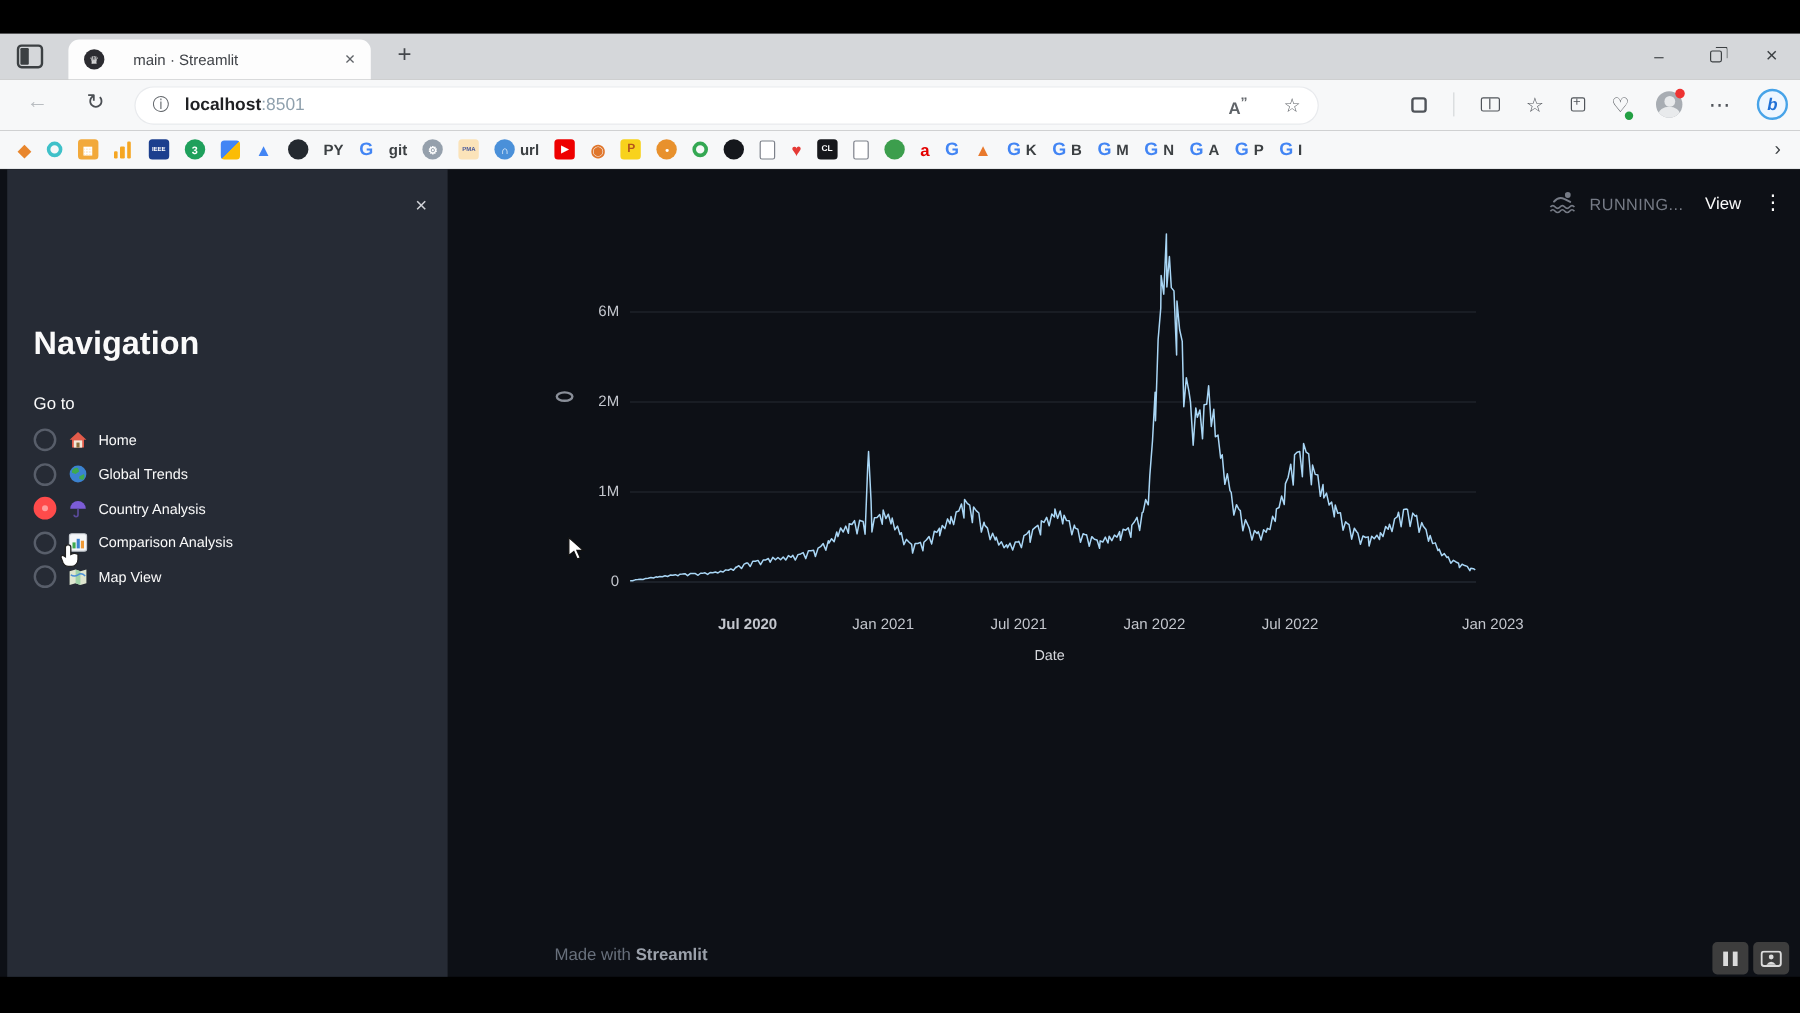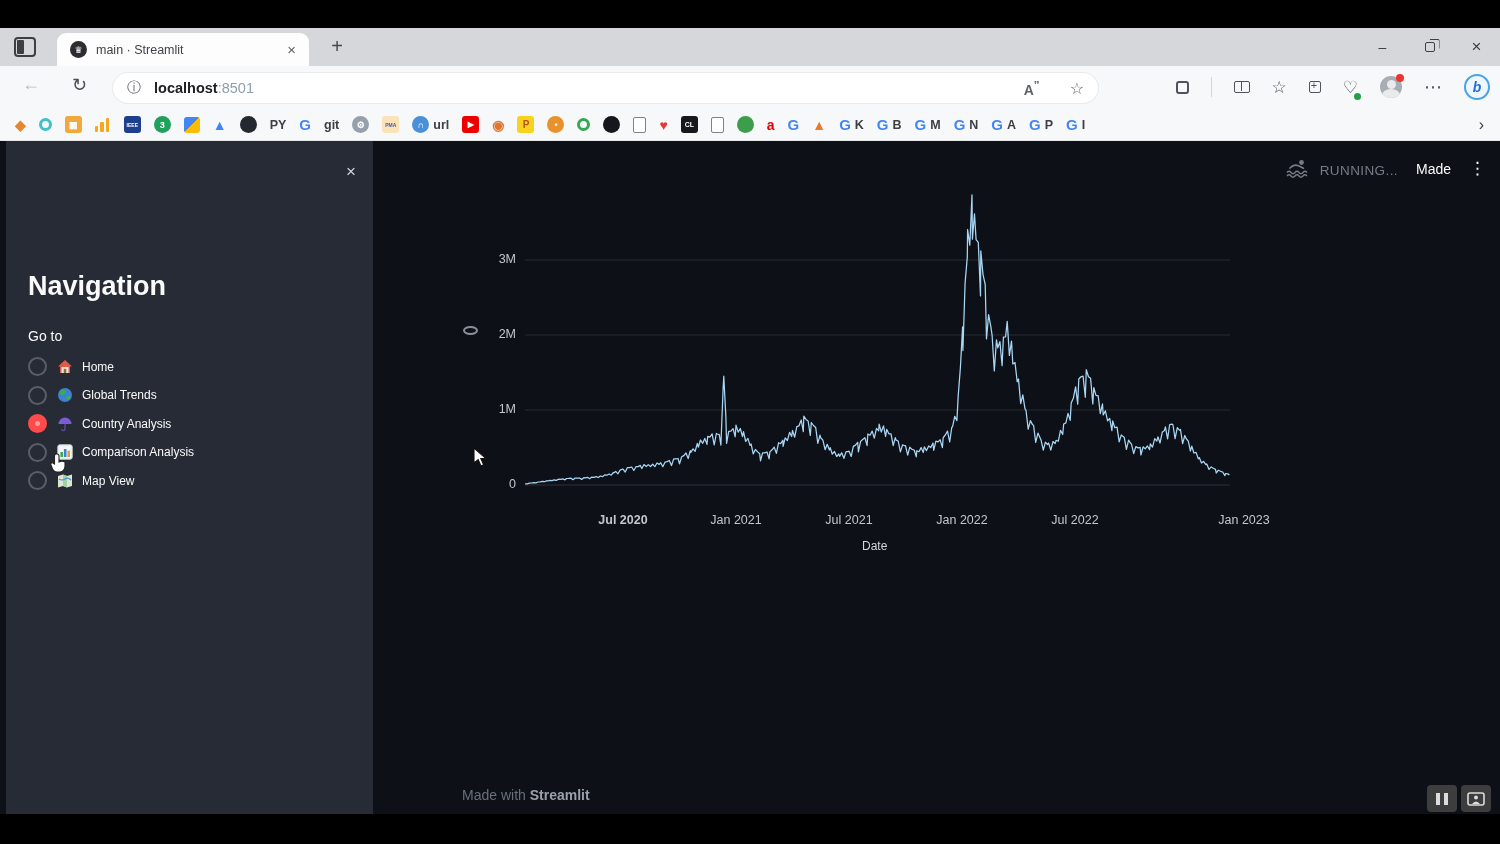--- a/index.html
+++ b/index.html
@@ -5,21 +5,21 @@
   html,body{margin:0;padding:0;background:#000;}
   *{box-sizing:border-box;font-family:"Liberation Sans",sans-serif;}
   .stage{position:relative;width:1500px;height:844px;background:#000;overflow:hidden;}
 
   
   .tabstrip{position:absolute;left:0;top:28px;width:1500px;height:38px;background:#d5d7da;}
   .tab-layout-btn{position:absolute;left:14px;top:9px;width:22px;height:20px;border:2px solid #3c4043;border-radius:4px;background:#d5d7da;}
   .tab-layout-btn::before{content:"";position:absolute;left:1px;top:1px;width:7px;height:14px;background:#3c4043;border-radius:1px;}
   .tab{position:absolute;left:57px;top:5px;width:252px;height:33px;background:#fdfdfd;border-radius:9px 9px 0 0;display:flex;align-items:center;padding:0 10px 0 13px;}
   .favicon{width:17px;height:17px;border-radius:50%;background:#2c2c31;color:#fff;font-size:9px;display:flex;align-items:center;justify-content:center;flex:none;}
-  .tab-title{margin-left:9px;font-size:12.5px;color:#3f4247;white-space:nowrap;overflow:hidden;flex:1;}
+  .tab-title{margin-left:24px;font-size:12.5px;color:#3f4247;white-space:nowrap;overflow:hidden;flex:1;}
   .tab-close{color:#5f6368;font-size:15px;cursor:default;padding:0 3px;}
   .newtab{position:absolute;left:323px;top:7px;font-size:20px;color:#44474c;width:28px;text-align:center;}
   .wincontrols{position:absolute;right:0;top:28px;height:38px;display:flex;}
   .winbtn{width:47px;height:38px;display:flex;align-items:center;justify-content:center;color:#3c4043;font-size:14px;}
   .restore-glyph{width:10px;height:10px;border:1.5px solid #3c4043;border-radius:2px;position:relative;}
   .restore-glyph::before{content:"";position:absolute;left:2px;top:-4px;width:10px;height:10px;border:1.5px solid #3c4043;border-radius:2px;clip-path:polygon(20% 0,100% 0,100% 80%,80% 80%,80% 20%,20% 20%);}
 
   .toolbar{position:absolute;left:0;top:66px;width:1500px;height:43px;background:#f7f8f9;}
   .nav-ico{position:absolute;top:8px;font-size:18px;color:#4b4f54;}
   .addr{position:absolute;left:113px;top:7px;width:985px;height:30px;background:#fff;border-radius:16px;display:flex;align-items:center;padding:0 14px;box-shadow:0 0 0 1px #e8eaed;}
@@ -339,37 +339,37 @@
     <div class="app-header">
       <span class="status-run">
         <svg width="26" height="19" viewBox="0 0 26 19">
           <circle cx="17.5" cy="3.5" r="2.4" fill="#767b86"></circle>
           <path d="M6 9 q4 -4.5 8.5 -2.2 l5 2.4" stroke="#767b86" stroke-width="1.7" fill="none" stroke-linecap="round"></path>
           <path d="M3 13.5 q2 -2.4 4 0 t4 0 t4 0 t4 0 t4 0" stroke="#767b86" stroke-width="1.4" fill="none"></path>
           <path d="M3 17 q2 -2.4 4 0 t4 0 t4 0 t4 0 t4 0" stroke="#767b86" stroke-width="1.4" fill="none"></path>
         </svg>
         <span>RUNNING...</span>
       </span>
-      <span class="stop-btn">Made</span>
+      <span class="stop-btn">View</span>
       <span class="kebab">⋮</span>
     </div>
 
     <div class="chart-layer" id="chart-layer">
       <svg id="chart-svg" width="1500" height="673" style="position:absolute;left:0;top:0">
           <line x1="525" y1="344" x2="1230" y2="344" stroke="#2d323c" stroke-width="1"></line>
           <line x1="525" y1="269" x2="1230" y2="269" stroke="#262a33" stroke-width="1"></line>
           <line x1="525" y1="194" x2="1230" y2="194" stroke="#262a33" stroke-width="1"></line>
           <line x1="525" y1="119" x2="1230" y2="119" stroke="#262a33" stroke-width="1"></line>
           <path d="M525.1 342.9 L527.2 342.9 L529.4 342.2 L531.6 342.0 L533.7 341.7 L535.9 341.9 L538.1 341.0 L540.2 340.8 L542.4 340.3 L544.6 340.7 L546.7 339.7 L547.7 340.0 L549.8 339.4 L552.0 339.6 L554.2 338.8 L556.3 339.4 L558.5 338.2 L560.7 338.4 L562.8 337.9 L565.0 338.8 L566.5 337.5 L568.7 337.4 L570.8 337.1 L573.0 338.7 L575.2 337.0 L577.3 337.0 L579.5 337.0 L581.7 338.4 L583.8 336.7 L585.3 336.8 L587.5 336.3 L589.7 337.7 L591.8 336.1 L594.0 336.3 L596.2 335.7 L598.3 336.5 L600.4 335.0 L602.6 335.7 L604.7 333.9 L606.9 334.2 L609.1 333.0 L611.2 334.2 L613.4 331.5 L613.6 331.9 L615.7 330.4 L617.9 332.8 L620.1 329.1 L622.2 328.2 L623.0 328.1 L625.2 331.1 L627.3 326.7 L629.5 326.7 L631.7 326.0 L633.8 329.5 L636.0 325.7 L638.2 325.6 L640.3 324.4 L641.8 327.5 L644.0 323.5 L646.2 325.5 L648.3 323.6 L650.5 325.5 L652.7 323.2 L654.8 325.7 L657.0 322.0 L659.2 323.4 L660.7 321.8 L662.8 325.7 L665.0 321.2 L667.2 320.6 L669.3 319.5 L671.5 324.5 L673.7 317.9 L675.8 317.9 L678.0 317.5 L679.5 322.8 L681.7 315.8 L683.8 314.6 L686.0 312.0 L688.2 317.5 L690.3 309.6 L690.8 311.5 L693.0 307.9 L695.1 310.4 L697.3 302.3 L698.3 306.2 L700.5 299.0 L702.7 302.3 L704.8 297.4 L707.0 303.4 L707.7 295.4 L709.9 296.1 L712.1 292.8 L714.2 303.8 L716.4 292.5 L717.2 293.0 L719.3 293.6 L720.9 304.1 L723.1 247.6 L723.8 235.2 L725.9 276.7 L726.6 302.3 L728.7 290.4 L730.9 290.2 L733.1 287.7 L735.2 295.8 L736.0 284.1 L738.2 291.1 L740.3 287.5 L742.5 295.6 L743.5 290.7 L745.7 300.5 L747.9 297.4 L750.0 304.4 L751.1 302.9 L753.2 312.9 L755.4 308.5 L757.6 310.9 L759.7 312.7 L760.5 319.9 L762.6 311.9 L764.8 311.9 L767.0 311.0 L769.1 317.9 L769.9 310.9 L772.1 308.8 L774.2 306.1 L776.4 312.3 L778.6 301.7 L780.7 302.7 L782.9 299.2 L783.1 305.4 L785.2 296.9 L787.4 299.5 L789.6 291.4 L791.7 295.5 L792.5 289.5 L794.7 296.2 L796.8 285.7 L799.0 284.8 L801.2 279.0 L803.3 290.6 L803.8 275.2 L806.0 278.4 L808.1 279.9 L810.3 294.5 L811.3 281.5 L813.5 284.5 L815.7 286.5 L817.8 302.4 L820.0 294.2 L820.7 296.8 L822.9 299.1 L825.1 308.7 L827.2 303.3 L829.4 309.0 L830.2 306.6 L832.3 313.2 L834.5 310.5 L836.7 315.5 L838.8 313.0 L839.6 315.4 L841.7 311.7 L843.9 317.3 L846.1 310.6 L848.2 310.7 L849.0 310.1 L851.2 315.4 L853.3 305.4 L855.5 304.1 L857.7 301.3 L858.4 310.9 L860.6 300.4 L862.7 298.5 L864.9 296.7 L867.1 304.7 L867.8 293.0 L870.0 294.3 L872.2 290.1 L874.3 297.1 L876.5 287.3 L878.7 289.8 L879.1 283.2 L881.3 291.0 L883.5 284.9 L885.6 295.5 L886.7 288.3 L888.8 292.8 L891.0 292.9 L893.2 304.7 L895.3 296.6 L896.1 299.1 L898.2 300.0 L900.4 310.9 L902.6 303.8 L904.7 304.7 L905.5 304.7 L907.7 314.2 L909.8 306.2 L912.0 308.4 L914.2 309.0 L916.3 315.8 L916.8 309.7 L919.0 310.7 L921.1 306.6 L923.3 311.5 L924.3 305.8 L926.5 309.6 L928.7 304.9 L930.8 306.6 L933.0 302.0 L933.7 309.3 L935.9 300.1 L938.1 300.9 L940.2 298.8 L942.4 306.7 L943.2 296.6 L945.3 294.0 L947.5 290.1 L949.7 301.0 L951.8 286.2 L952.6 285.7 L954.7 275.3 L956.9 279.7 L958.2 254.9 L960.4 226.5 L962.6 185.9 L962.9 209.6 L965.1 141.9 L967.3 115.9 L967.6 88.5 L969.8 104.1 L972.0 53.9 L972.4 98.2 L974.5 72.8 L976.1 98.7 L978.3 101.4 L980.5 154.9 L980.8 109.9 L983.0 133.6 L985.2 143.5 L986.5 197.9 L988.6 173.7 L990.8 185.4 L992.1 194.3 L994.3 230.0 L996.5 198.9 L997.8 206.8 L999.9 200.6 L1002.1 224.7 L1003.4 196.2 L1005.6 195.8 L1007.2 180.4 L1009.4 214.4 L1011.5 200.1 L1012.8 223.0 L1015.0 221.5 L1017.2 240.8 L1018.5 238.0 L1020.7 262.6 L1022.8 253.8 L1025.0 267.9 L1026.0 269.3 L1028.2 288.2 L1030.4 279.6 L1032.5 283.6 L1033.6 284.5 L1035.7 301.3 L1037.9 292.1 L1040.1 296.9 L1041.1 299.3 L1043.3 309.1 L1045.4 301.2 L1047.6 303.5 L1048.6 302.0 L1050.8 309.1 L1053.0 300.5 L1055.1 302.5 L1056.2 299.3 L1058.3 300.3 L1060.5 289.3 L1062.7 293.5 L1063.7 283.0 L1065.9 281.9 L1068.0 272.4 L1070.2 279.4 L1071.2 262.0 L1073.4 256.9 L1075.6 245.8 L1077.7 263.2 L1078.8 238.0 L1080.9 235.8 L1083.1 235.2 L1085.3 256.3 L1086.3 228.6 L1088.5 235.8 L1090.6 237.3 L1092.8 263.0 L1093.8 246.6 L1096.0 254.3 L1098.2 254.9 L1100.3 272.6 L1102.5 262.8 L1103.2 274.0 L1105.4 269.9 L1107.6 279.9 L1109.7 277.4 L1111.9 289.7 L1112.7 279.9 L1114.8 286.7 L1117.0 286.2 L1119.2 300.8 L1121.3 293.9 L1122.1 294.7 L1124.2 296.2 L1126.4 308.3 L1128.6 299.2 L1130.7 302.3 L1131.5 303.1 L1133.7 312.6 L1135.8 305.6 L1138.0 306.9 L1140.2 306.4 L1140.9 314.0 L1143.1 305.8 L1145.2 307.9 L1147.4 305.0 L1149.6 308.6 L1150.3 302.9 L1152.5 306.1 L1154.7 297.7 L1156.8 300.1 L1157.9 295.8 L1160.0 302.0 L1162.2 291.3 L1164.4 289.6 L1165.4 285.8 L1167.6 297.9 L1169.7 283.5 L1171.9 283.2 L1172.9 283.5 L1175.1 297.7 L1177.3 286.6 L1179.4 289.2 L1180.5 288.5 L1182.6 302.6 L1184.8 294.5 L1186.1 297.5 L1188.3 300.2 L1190.4 310.0 L1191.8 305.2 L1193.9 312.0 L1196.1 311.4 L1198.3 317.8 L1199.3 316.6 L1201.5 322.0 L1203.6 320.3 L1205.8 323.6 L1206.8 323.0 L1209.0 328.4 L1211.2 325.9 L1213.3 327.3 L1215.5 328.4 L1216.2 332.0 L1218.4 329.2 L1220.6 330.3 L1222.7 331.0 L1224.9 334.6 L1225.7 332.5 L1227.8 332.9 L1229.4 333.9" fill="none" stroke="#a9d6f5" stroke-width="1.25" stroke-linejoin="round"></path>
         </svg>
       <div class="y-glyph"></div>
     <div class="tick ytick" style="left: 476px; top: 336px;">0</div>
         <div class="tick ytick" style="left: 476px; top: 261px;">1M</div>
         <div class="tick ytick" style="left: 476px; top: 186px;">2M</div>
-        <div class="tick ytick" style="left: 476px; top: 111px;">3M</div>
+        <div class="tick ytick" style="left: 476px; top: 111px;">6M</div>
         <div class="tick xtick" style="left: 588px; top: 372px; font-weight: bold;">Jul 2020</div>
         <div class="tick xtick" style="left: 701px; top: 372px;">Jan 2021</div>
         <div class="tick xtick" style="left: 813.999px; top: 372px;">Jul 2021</div>
         <div class="tick xtick" style="left: 926.999px; top: 372px;">Jan 2022</div>
         <div class="tick xtick" style="left: 1040px; top: 372px;">Jul 2022</div>
         <div class="tick xtick" style="left: 1209px; top: 372px;">Jan 2023</div>
         <div class="axis-title" style="left: 862px; top: 398px;">Date</div>
       </div>
 
     <div class="made"><span>Made with </span><b>Streamlit</b></div>

